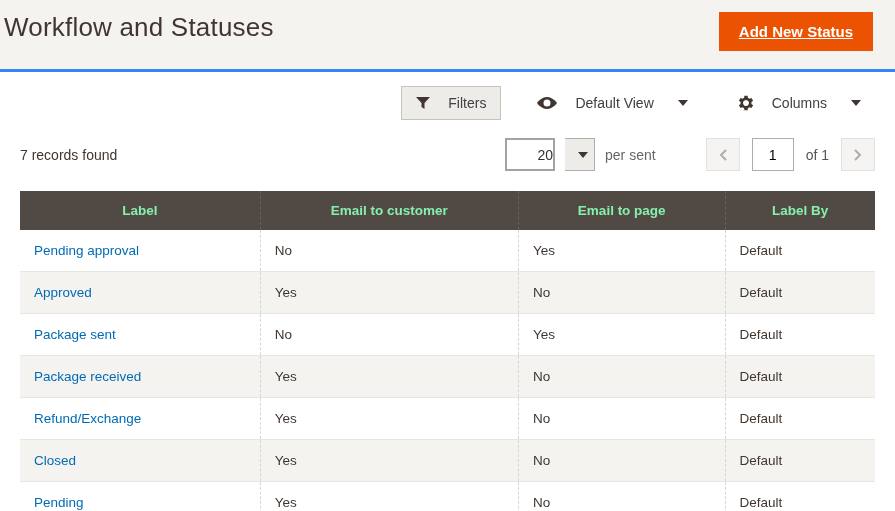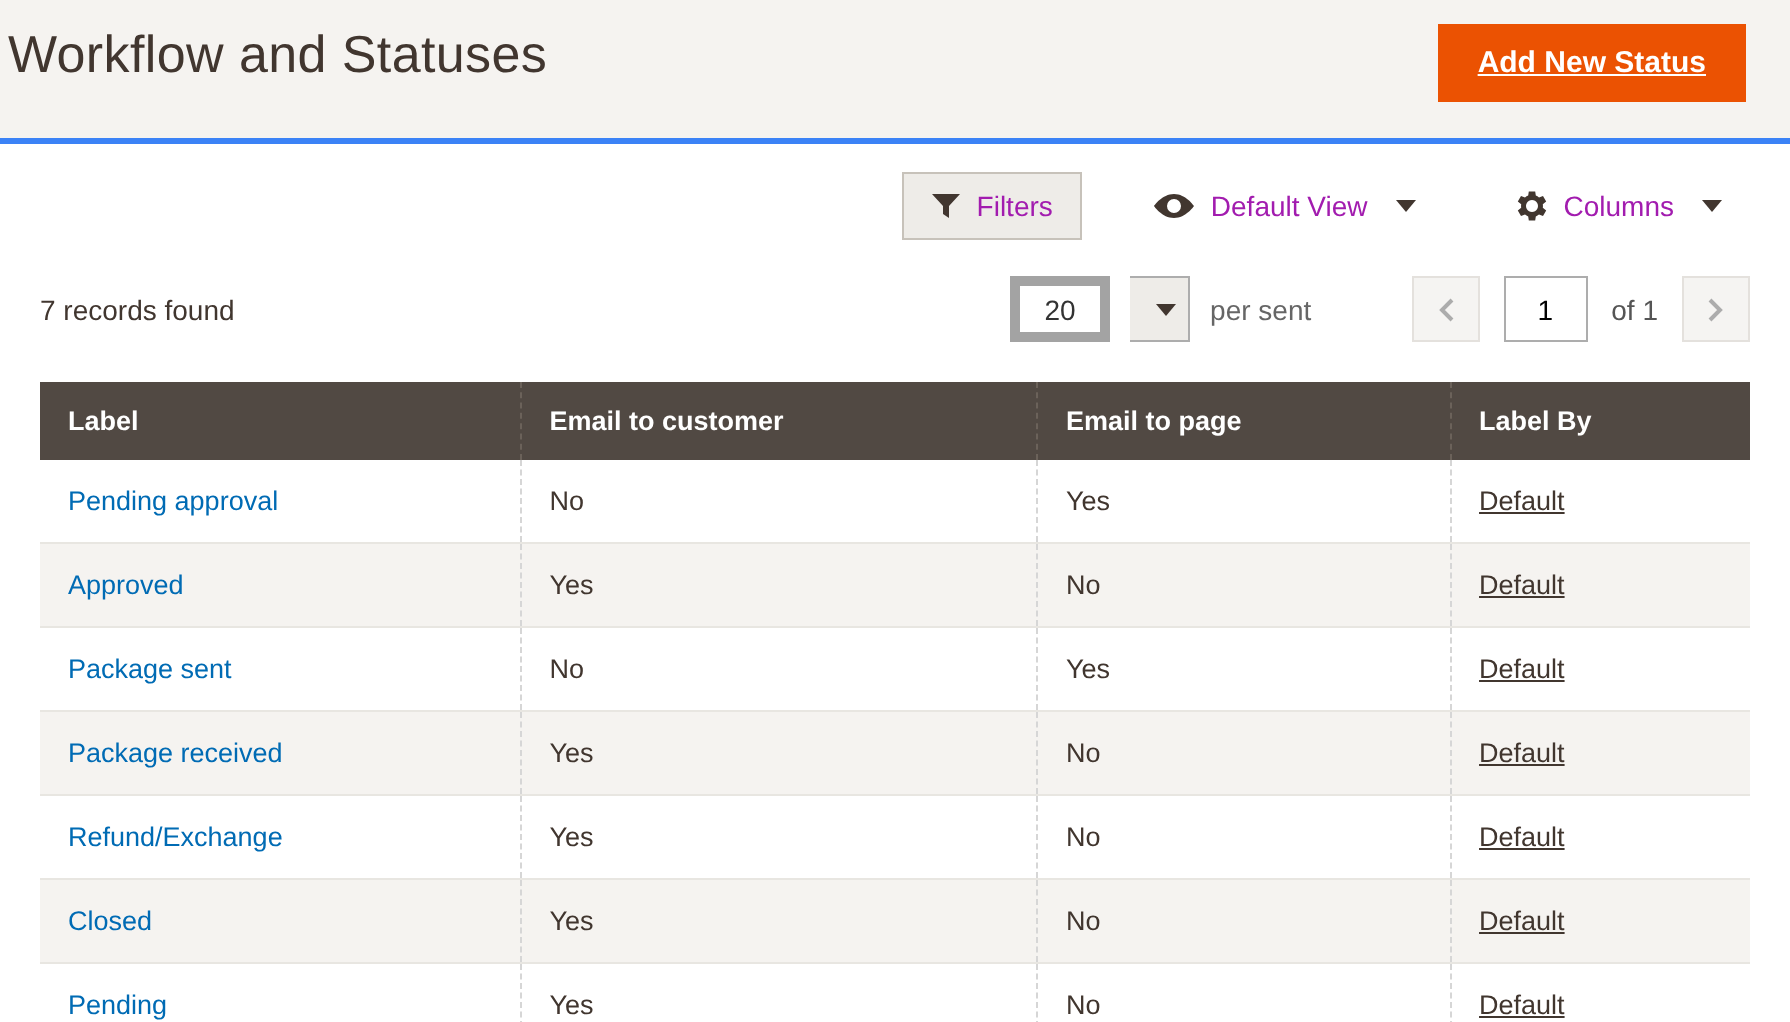--- a/index.html
+++ b/index.html
@@ -38,25 +38,25 @@
       display: flex;
       justify-content: flex-end;
       gap: 22px;
       align-items: center;
     }
     .toolbar-btn {
       background: #fff;
       border: none;
       padding: 8px 14px;
       font-size: 14px;
-      color: #a21caf;
+      color: #404040;
       cursor: pointer;
       display: inline-flex;
       align-items: center;
-      gap: 8px;
+      gap: 18px;
     }
     .filters-btn {
       background: #eeece8;
       border: 1px solid #c7c2ba;
     }
     .icon { display: inline-flex; }
     .caret-down {
       display: inline-block;
       width: 0; height: 0;
       border-left: 5px solid transparent;
@@ -69,22 +69,22 @@
       display: flex;
       justify-content: space-between;
       align-items: center;
     }
     .records-found { color: #41362f; font-size: 14px; }
     .pager-right { display: flex; align-items: center; gap: 10px; }
     .per-page-group { display: flex; align-items: center; gap: 10px; margin-right: 40px; }
     .input-num {
       width: 50px;
       height: 33px;
-      border: 5px solid #a3a3a3;
-      text-align: center;
+      border: 2px solid #a3a3a3;
+      text-align: right;
       font-size: 14px;
       color: #333;
     }
     .dropdown-toggle {
       width: 30px; height: 33px;
       border: 1px solid #adadad;
       border-left: none;
       background: #eeece8;
       cursor: pointer;
       display: inline-flex;
@@ -111,35 +111,35 @@
     }
     .of-total { color: #555; }
     .table-wrap { padding: 0 20px 10px; }
     table.grid {
       width: 100%;
       border-collapse: collapse;
       font-size: 13.5px;
     }
     table.grid thead th {
       background: #514943;
-      color: #ffffff;
+      color: #86efac;
       font-weight: 600;
-      text-align: left;
+      text-align: center;
       padding: 12px 14px;
       border-right: 1px dashed #6b625a;
     }
     table.grid thead th:last-child { border-right: none; }
     table.grid tbody td {
       padding: 13px 14px;
       border-right: 1px dashed #d6d6d6;
       border-bottom: 1px solid #e8e6e1;
       color: #41362f;
     }
     table.grid tbody tr:nth-child(even) td { background: #f5f3f0; }
-    table.grid tbody td:last-child { border-right: none; text-decoration: underline; }
+    table.grid tbody td:last-child { border-right: none; }
     table.grid tbody tr:last-child td { border-bottom: 1px solid #d6d6d6; }
     .link { color: #006bb4; cursor: pointer; }
   </style>
 </head>
 <body>
 
 <div class="header-bar">
   <h1 class="page-title">Workflow and Statuses</h1>
   <button class="btn-primary">Add New Status</button>
 </div>

